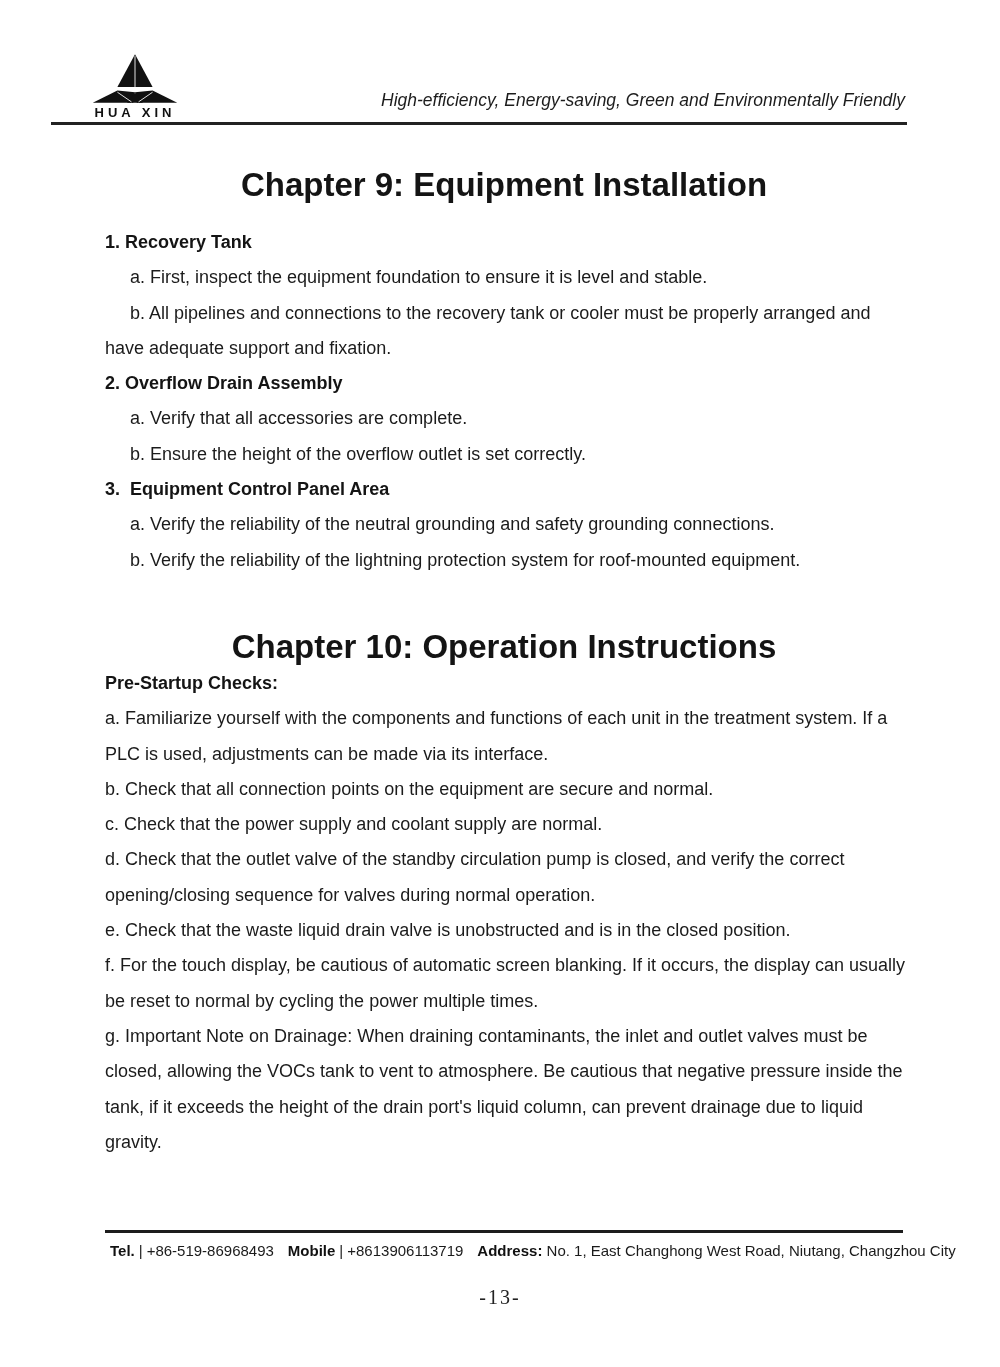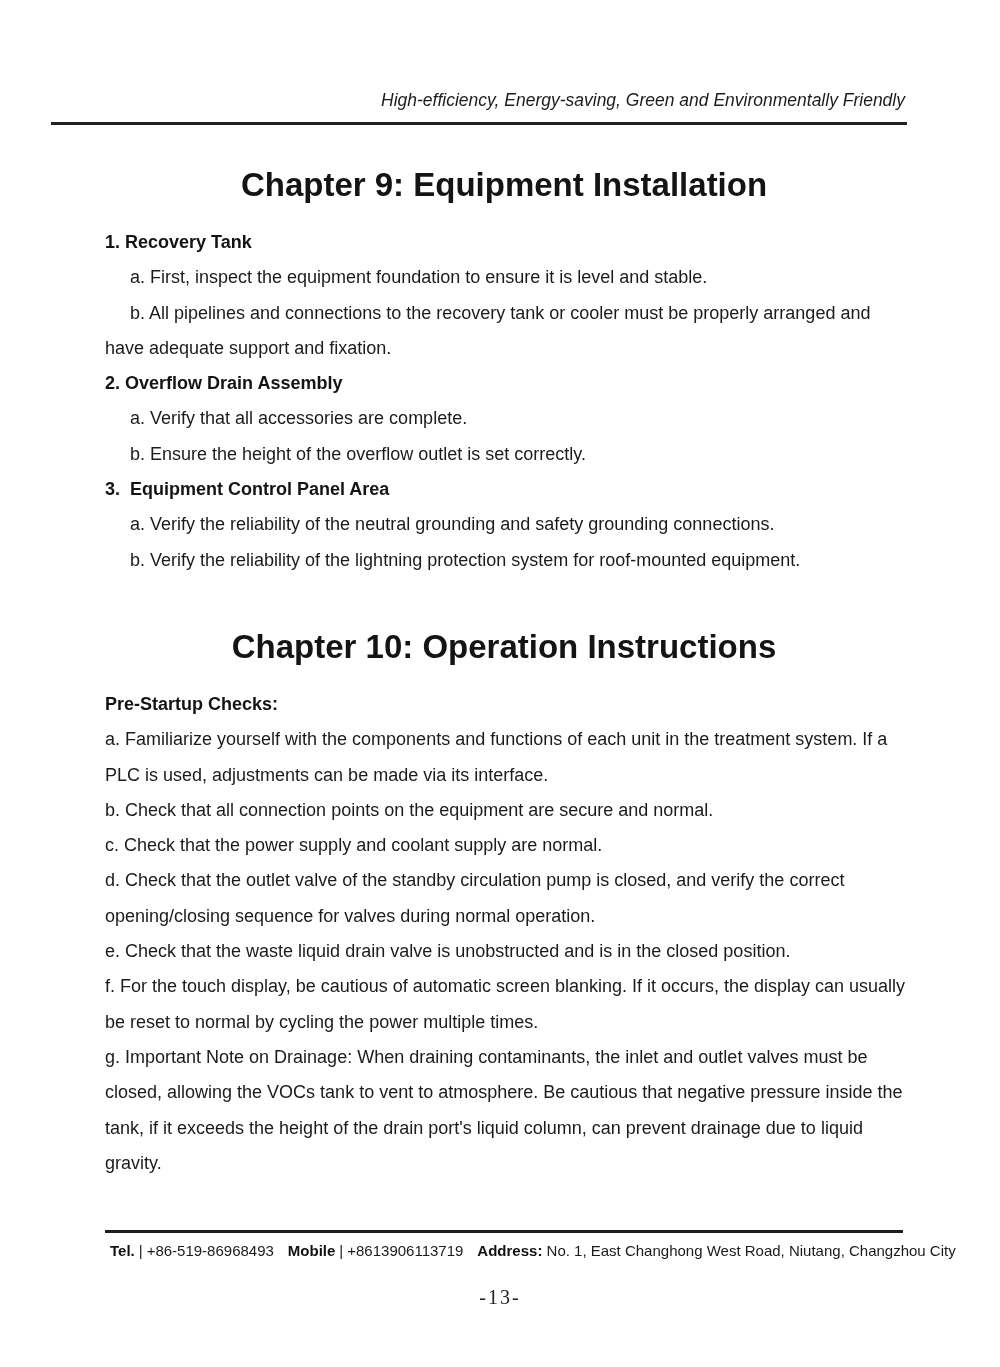--- a/index.html
+++ b/index.html
@@ -32,21 +32,21 @@
 
   
   .main { position:absolute; left:105px; top:0; width:806px; }
   h1 {
     font-size:33px; font-weight:bold; text-align:center;
     line-height:38px; margin:0 0 0 -8px; color:#141414; white-space:nowrap;
   }
   .ch9-title { margin-top:166px; }
   .ch9-body  { margin-top:21px; }
   .ch10-title{ margin-top:50px; }
-  .ch10-body { margin-top:21px; }
+  .ch10-body { margin-top:0; }
   .main p {
     margin:0; font-size:18px; line-height:35.3px; color:#1b1b1b;
     white-space:pre-wrap;
   }
   .main p.bold { font-weight:bold; color:#141414; }
   .main p.indent-first { text-indent:25px; }
 
   
   .footer-rule {
     position:absolute; left:105px; top:1230px; width:798px; height:3px;
@@ -64,20 +64,33 @@
     text-align:center;
     font-family:"Liberation Serif", serif;
     font-size:20px; letter-spacing:2px; color:#222;
   }
 </style>
 </head>
 <body>
 
 <div class="page">
 
+  <div class="logo">
+    <svg width="88" height="50" viewBox="0 0 100 56">
+      <polygon points="50,0 30,37 70,37" fill="#111"></polygon>
+      <polygon points="30,41 2,55 48,55 50,43" fill="#111"></polygon>
+      <polygon points="70,41 98,55 52,55 50,43" fill="#111"></polygon>
+      <polygon points="50,44 41,55 59,55" fill="#111"></polygon>
+      <line x1="50" y1="2" x2="50" y2="37" stroke="#fff" stroke-width="1"></line>
+      <line x1="30" y1="43" x2="46" y2="54" stroke="#fff" stroke-width="1"></line>
+      <line x1="70" y1="43" x2="54" y2="54" stroke="#fff" stroke-width="1"></line>
+    </svg>
+    <div class="logo-text">HUA XIN</div>
+    <div class="logo-underline"></div>
+  </div>
 
   <div class="tagline">High-efficiency, Energy-saving, Green and Environmentally Friendly</div>
   <div class="header-rule"></div>
 
   <div class="main">
 
     <h1 class="ch9-title">Chapter 9: Equipment Installation</h1>
 
     <div class="ch9-body">
       <p class="bold">1. Recovery Tank</p>

